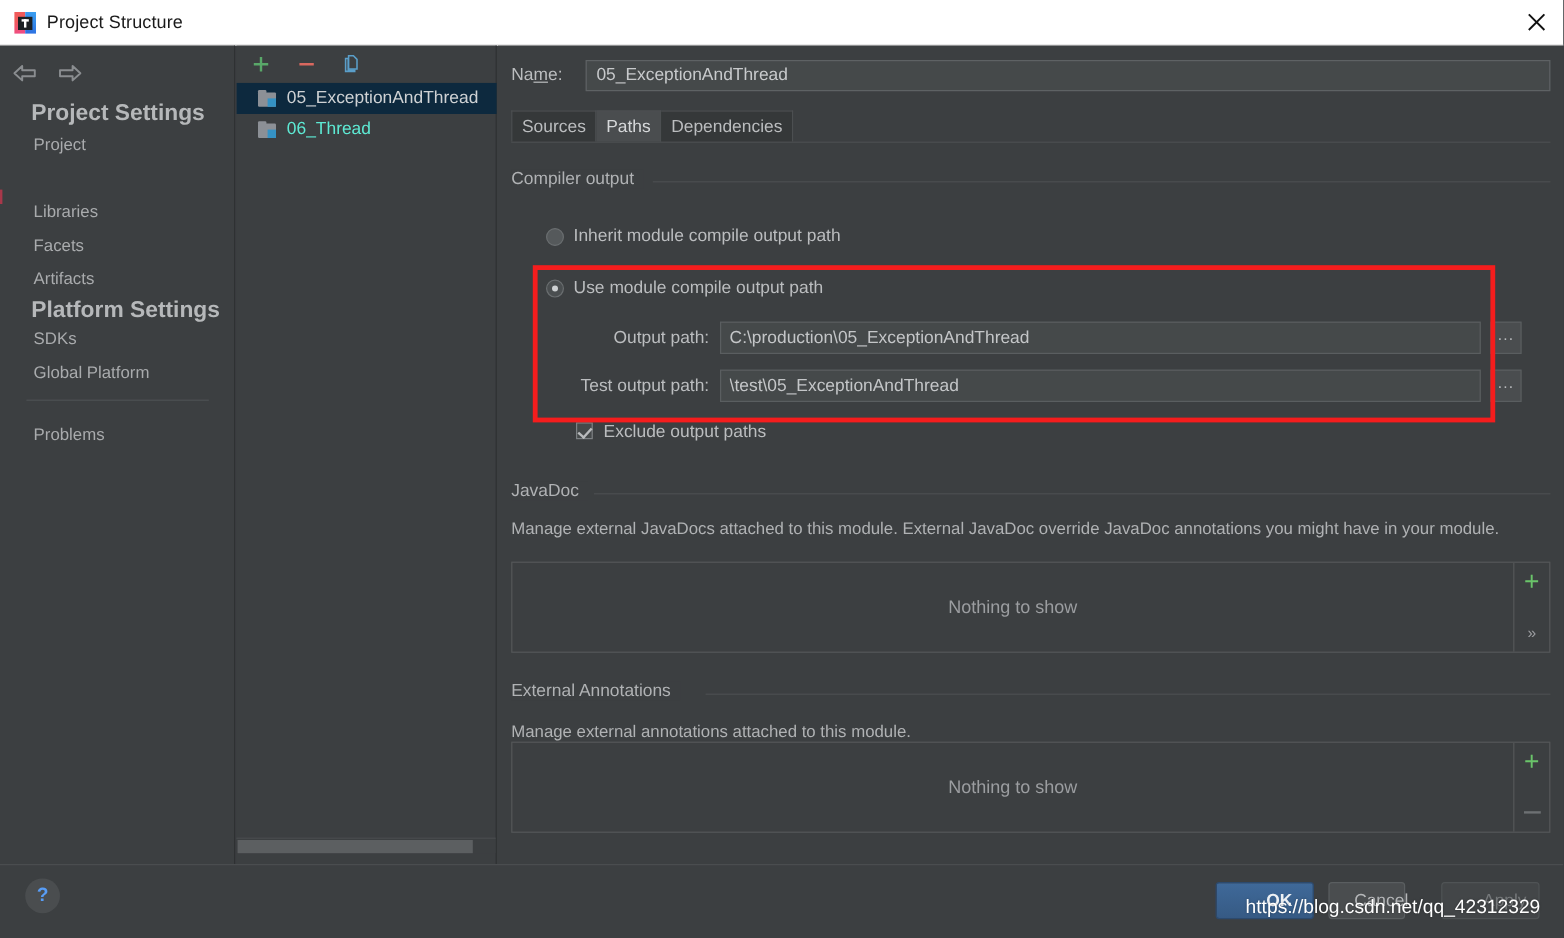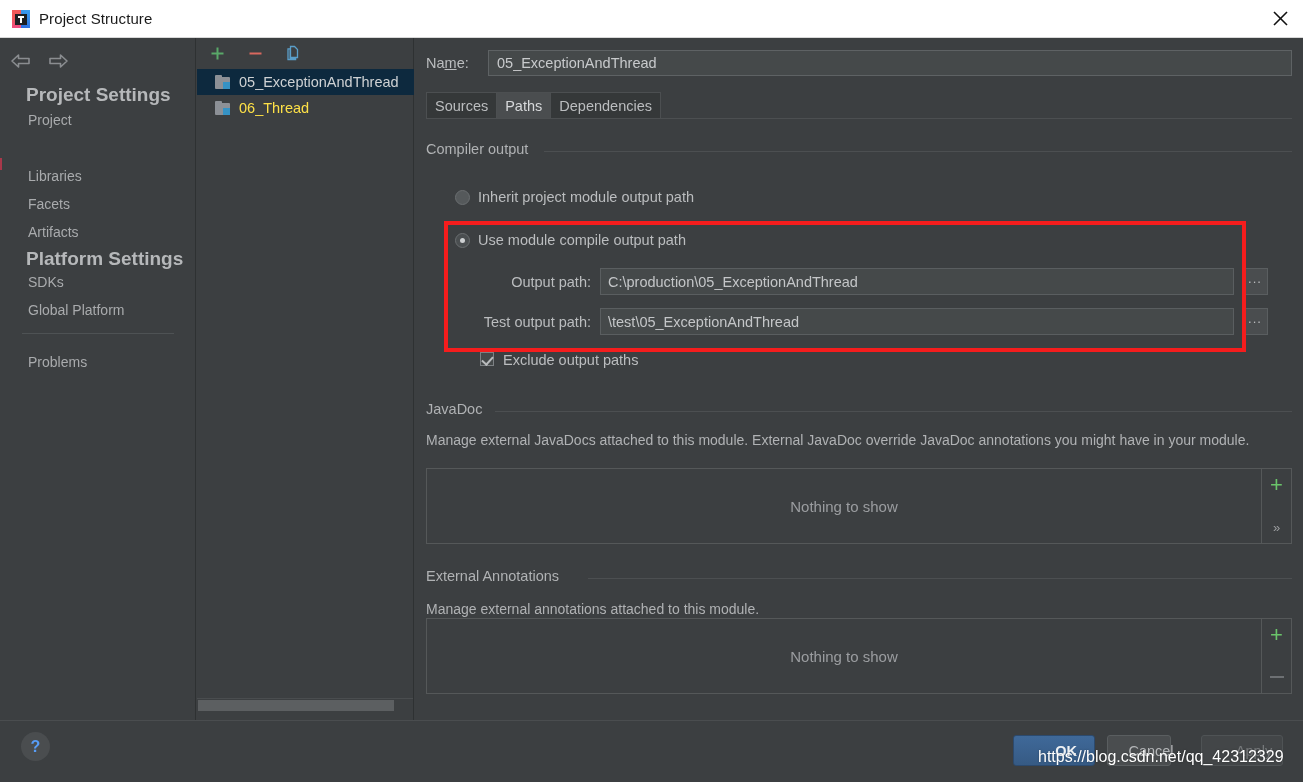--- a/index.html
+++ b/index.html
@@ -104,21 +104,21 @@
     display: flex; align-items: center; padding-left: 9px; gap: 16px;
   }
   .tb-btn { width: 22px; height: 22px; display:flex; align-items:center; justify-content:center; cursor:default;}
   .tb-btn svg { display:block; }
   .modlist {
     position: absolute; left: 0; top: 31px; width: 217px; height: 660px;
     overflow: hidden;
   }
   .mod-row {
     position: relative; height: 26px; display:flex; align-items:center;
-    padding-left: 18px; font-size: 14.5px; color: #fde047; white-space: nowrap;
+    padding-left: 18px; font-size: 14.5px; color: #5eead4; white-space: nowrap;
     cursor: default;
   }
   .mod-row.selected { background: #0d293e; color: #cfd2d4; }
   .mod-icon { width: 17px; height: 15px; position:relative; margin-right: 7px; flex:none; }
   .mod-icon .f-body {
     position:absolute; left:0; top:2px; width:15px; height:12px;
     background:#8c9096; border-radius:1px;
   }
   .mod-icon .f-tab {
     position:absolute; left:0; top:0px; width:7px; height:3px;
@@ -444,21 +444,21 @@
     </div>
     <div class="tabs-underline"></div>
 
     <div class="group" style="left:11px; top:103px; width:866px; height:16px;">
       <span class="group-title">Compiler output</span>
       <span class="group-line" style="left:118px; width:748px;"></span>
     </div>
 
     <div class="radio-row" style="left:40px; top:151px;">
       <span class="radio"></span>
-      <span class="radio-label">Inherit project module output path</span>
+      <span class="radio-label">Inherit module compile output path</span>
     </div>
 
     <div class="radio-row" style="left:40px; top:194px;">
       <span class="radio checked"></span>
       <span class="radio-label">Use module compile output path</span>
     </div>
 
     <div class="path-row" style="left:40px; top:230px; width:835px;">
       <span class="path-label" style="width:136px;">Output path:</span>
       <input class="path-field" style="width: 634px;" type="text" readonly="" value="C:\production\05_ExceptionAndThread">

